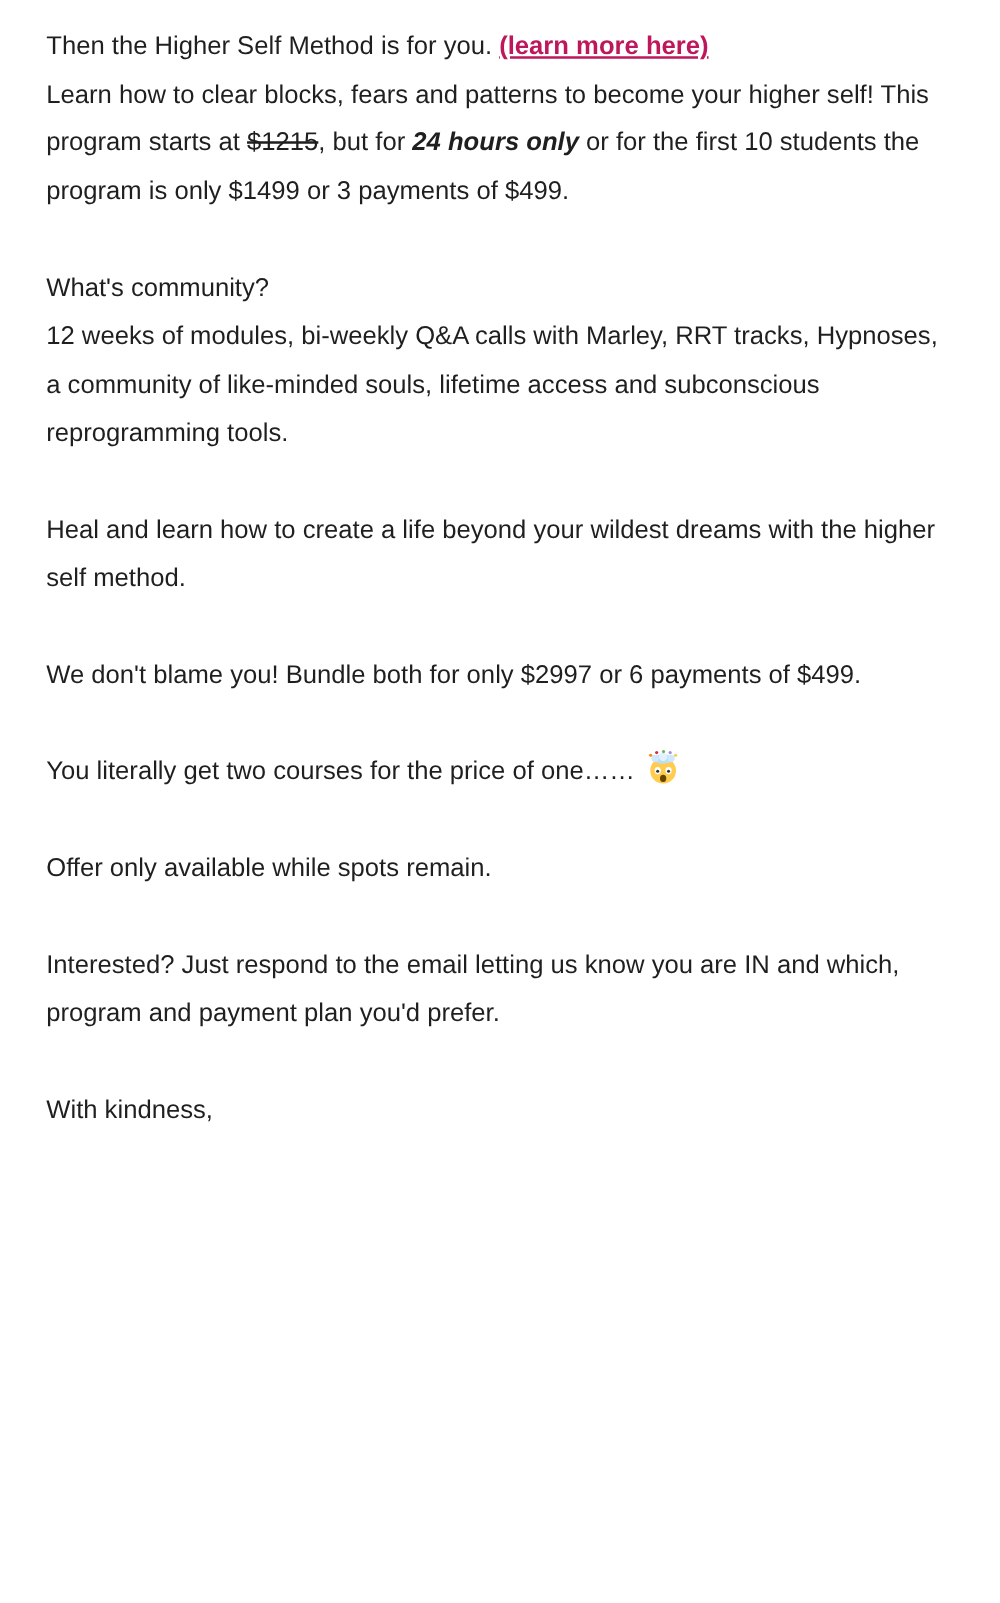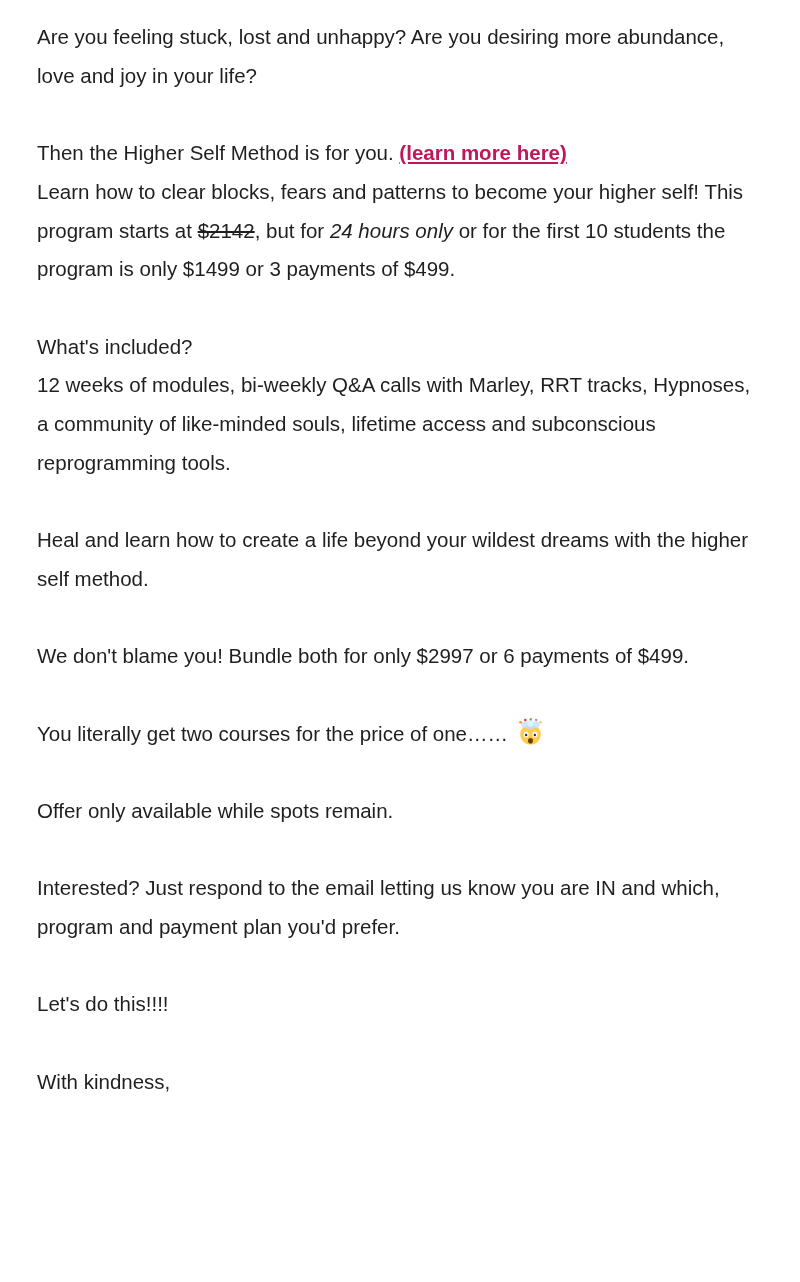--- a/index.html
+++ b/index.html
@@ -28,21 +28,21 @@
   .para:last-child {
     margin-bottom: 0;
   }
   .bold {
     font-weight: normal;
   }
   .strike {
     text-decoration: line-through;
   }
   .bold-italic {
-    font-weight: normal;
+    font-weight: bold;
     font-style: italic;
   }
   a.red-link {
     color: #be185d;
     font-weight: bold;
     text-decoration: underline;
     cursor: pointer;
   }
   .emoji {
     display: inline-block;
@@ -55,31 +55,28 @@
     display: block;
     width: 100%;
     height: 100%;
   }
 </style>
 </head>
 <body>
 
 <div class="email-body">
 
+
   <div class="para">
-    <span>Are you feeling stuck, lost and unhappy? Are you desiring more abundance, love and joy in your life?</span>
+    <span class="bold">Then the Higher Self Method is for you. </span><a class="red-link" href="#">(learn more here)</a><br>
+    <span>Learn how to clear blocks, fears and patterns to become your higher self! This program starts at </span><span class="strike">$1215</span><span>, but for </span><span class="bold-italic">24 hours only</span><span> or for the first 10 students the program is only $1499 or 3 payments of $499.</span>
   </div>
 
   <div class="para">
-    <span class="bold">Then the Higher Self Method is for you. </span><a class="red-link" href="#">(learn more here)</a><br>
-    <span>Learn how to clear blocks, fears and patterns to become your higher self! This program starts at </span><span class="strike">$2142</span><span>, but for </span><span class="bold-italic">24 hours only</span><span> or for the first 10 students the program is only $1499 or 3 payments of $499.</span>
-  </div>
-
-  <div class="para">
-    <span>What's included?</span><br>
+    <span>What's community?</span><br>
     <span>12 weeks of modules, bi-weekly Q&amp;A calls with Marley, RRT tracks, Hypnoses, a community of like-minded souls, lifetime access and subconscious reprogramming tools.</span>
   </div>
 
   <div class="para">
     <span>Heal and learn how to create a life beyond your wildest dreams with the higher self method.</span>
   </div>
 
 
   <div class="para">
     <span>We don't blame you! Bundle both for only $2997 or 6 payments of $499.</span>
@@ -108,22 +105,19 @@
   </div>
 
   <div class="para">
     <span>Offer only available while spots remain.</span>
   </div>
 
   <div class="para">
     <span>Interested? Just respond to the email letting us know you are IN and which, program and payment plan you'd prefer.</span>
   </div>
 
-  <div class="para">
-    <span>Let's do this!!!!</span>
-  </div>
 
   <div class="para">
     <span>With kindness,</span>
   </div>
 
 
 </div>
 
 </body></html>

